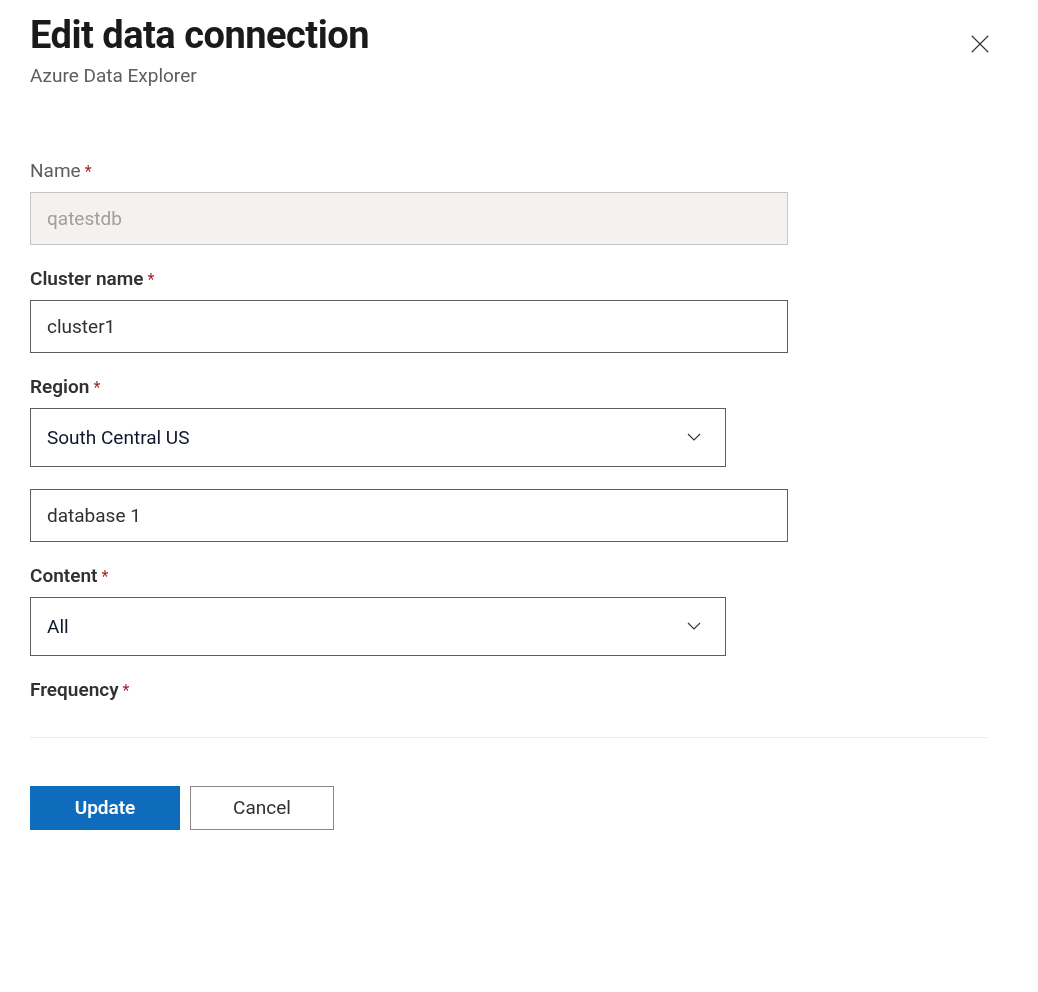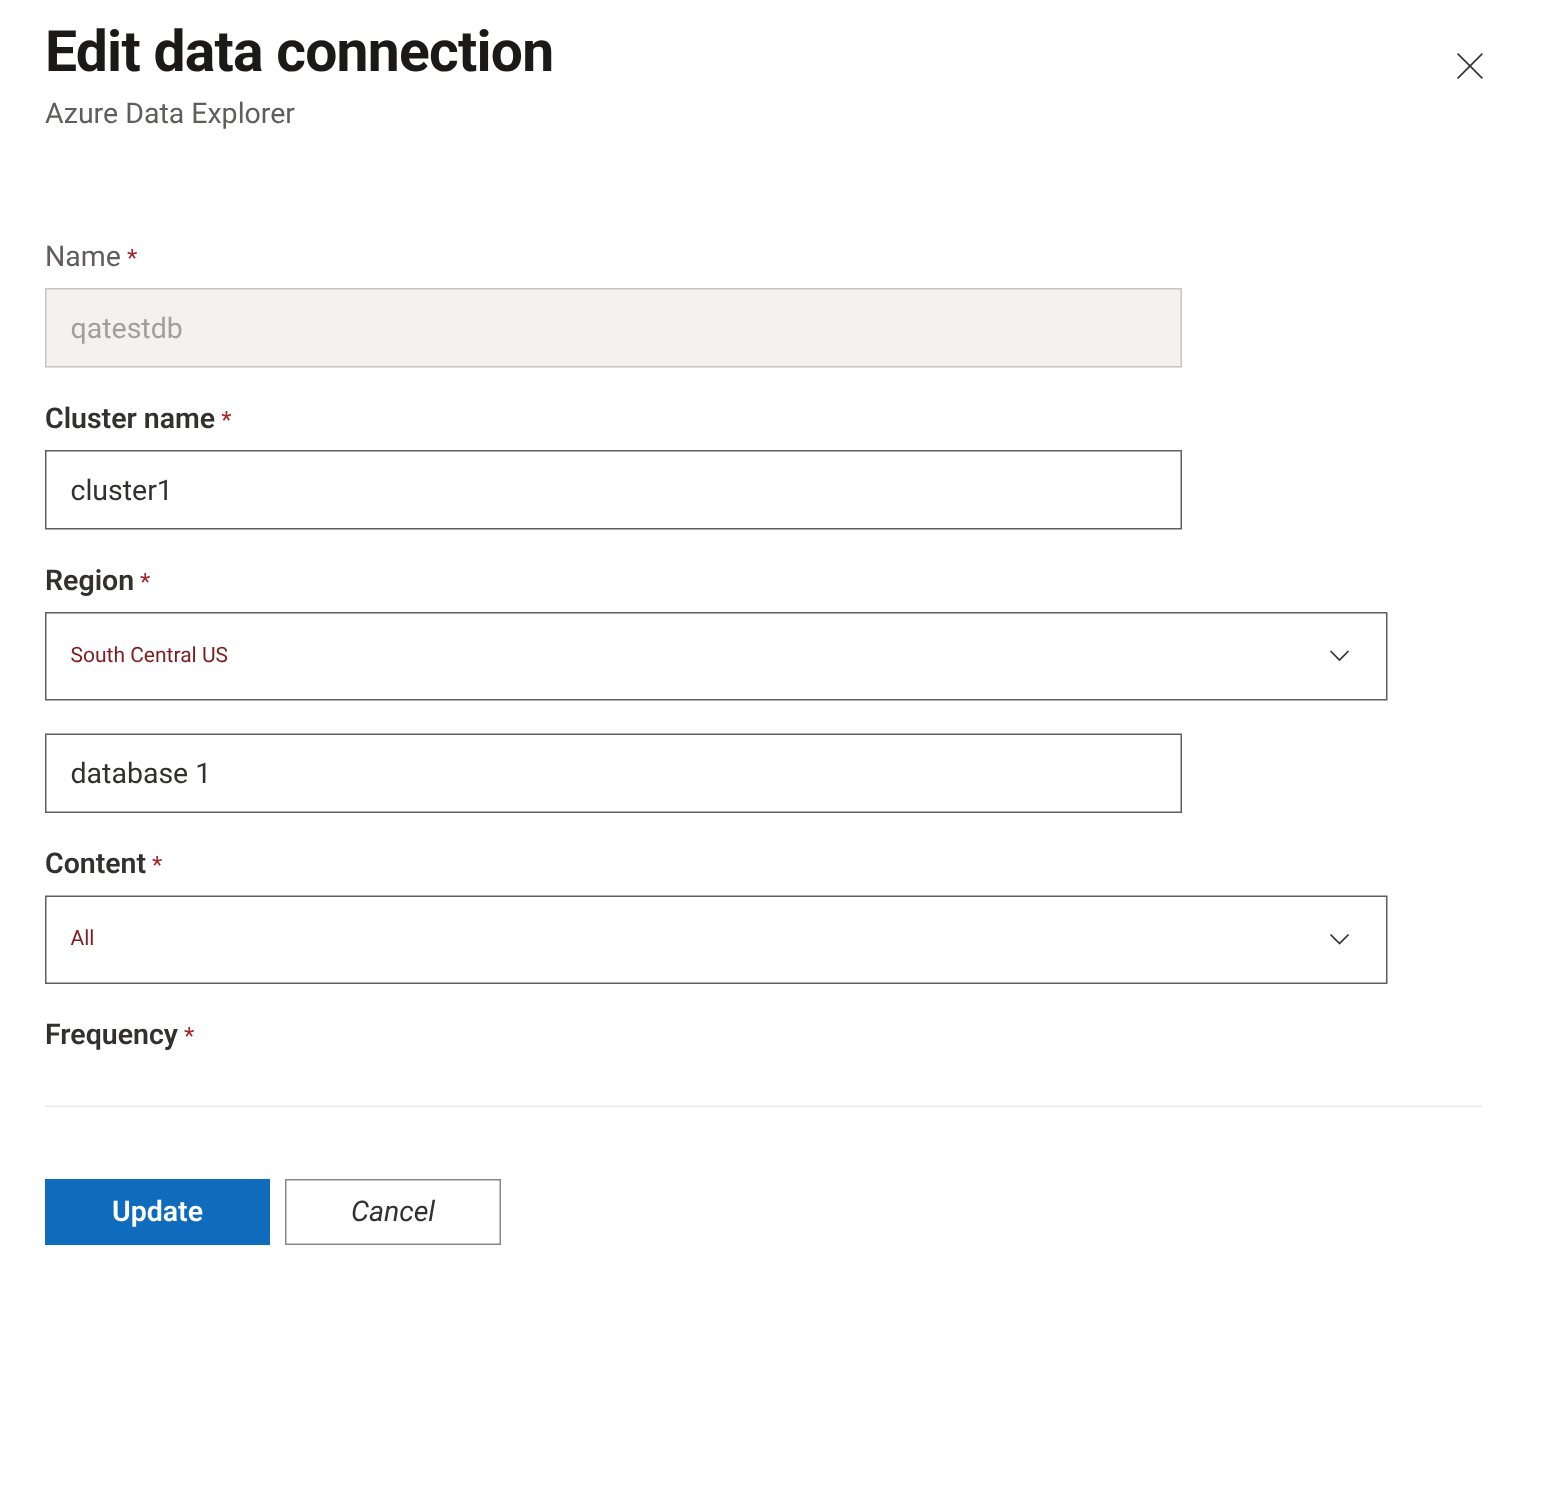--- a/index.html
+++ b/index.html
@@ -88,27 +88,27 @@
       outline: none;
       display: flex;
       align-items: center;
     }
     .input-box.disabled {
       background: #f3f2f1;
       border: 1px solid #c8c6c4;
       color: #a19f9d;
     }
     .select-box {
-      width: 895px;
+      width: 696px;
       height: 59px;
       border: 1px solid #605e5c;
       background: #ffffff;
-      font-size: 14px;
+      font-size: 19px;
       padding: 0 16px;
-      color: #7f1d1d;
+      color: #0f172a;
       display: flex;
       align-items: center;
       justify-content: space-between;
       cursor: pointer;
     }
     .chevron {
       width: 18px;
       height: 18px;
       margin-right: 6px;
       color: #323130;
@@ -139,21 +139,20 @@
     .btn-primary {
       background: #0f6cbd;
       color: #ffffff;
       font-weight: 600;
     }
     .btn-secondary {
       background: #ffffff;
       color: #323130;
       border: 1px solid #8a8886;
       min-width: 144px;
-      font-style: italic;
     }
   </style>
 </head>
 <body>
 
 <div class="header">
   <div class="header-left">
     <h1 class="title">Edit data connection</h1>
     <div class="subtitle">Azure Data Explorer</div>
   </div>

